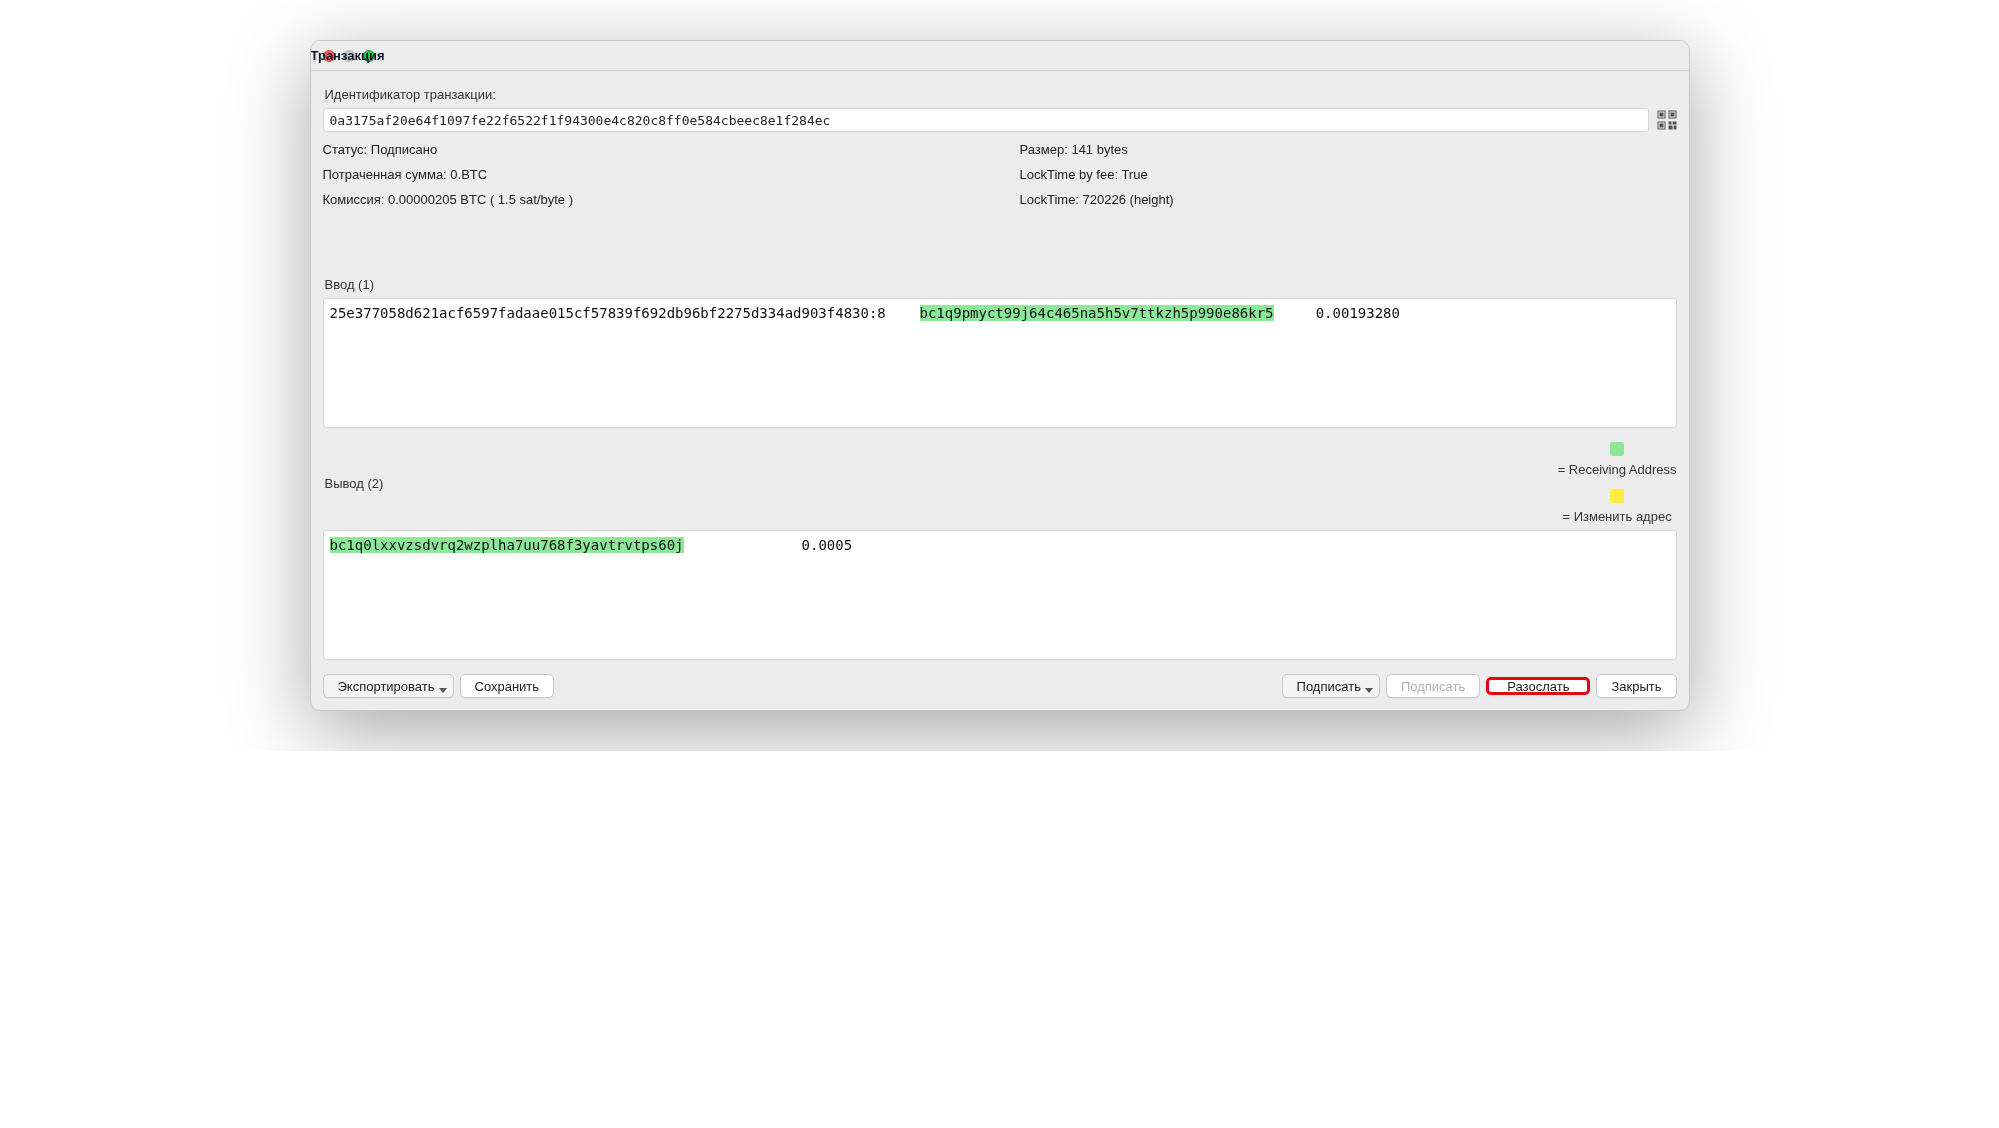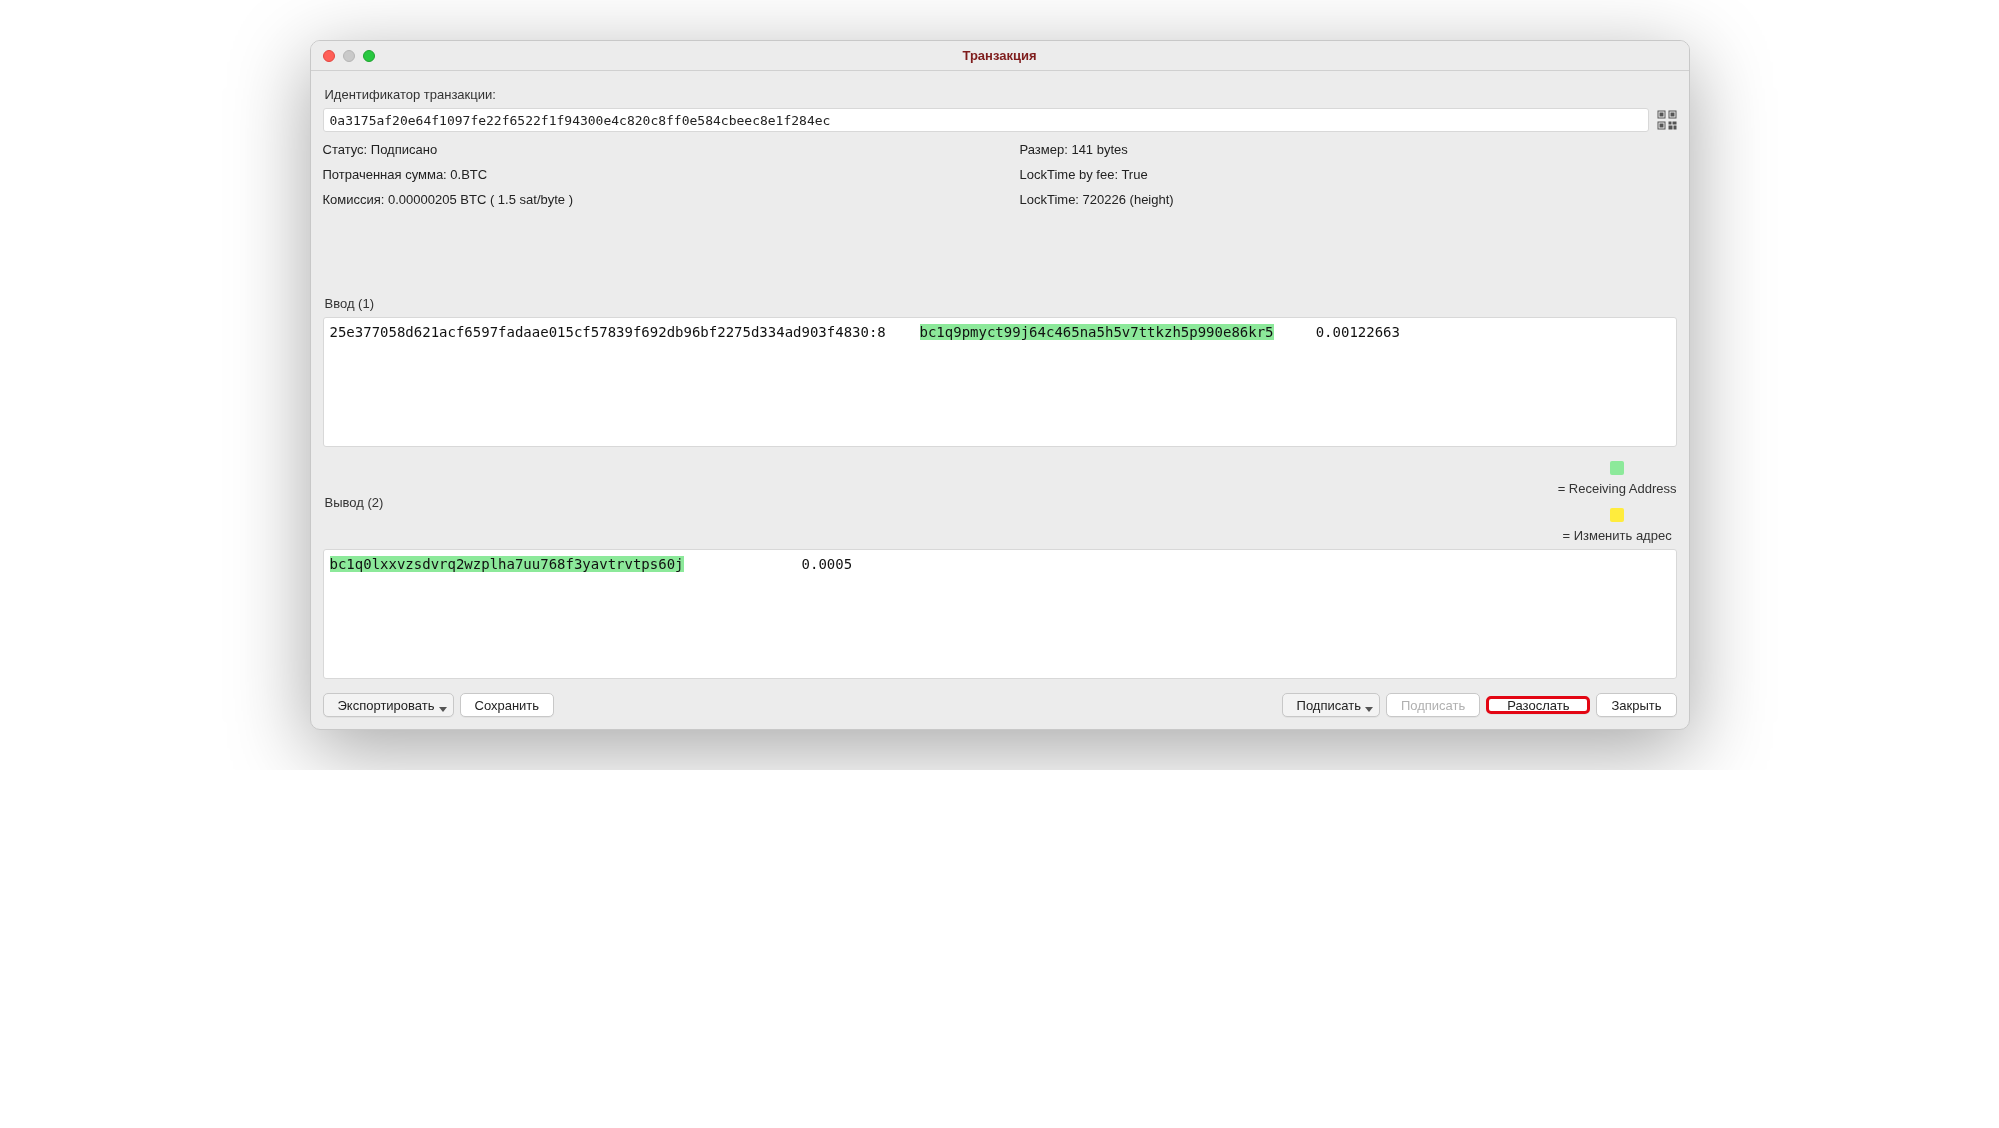--- a/index.html
+++ b/index.html
@@ -36,24 +36,23 @@
   }
   .tl {
     width: 12px; height: 12px; border-radius: 50%;
   }
   .tl.red { background: #ff5f57; border: 0.5px solid #e24640; }
   .tl.yellow { background: #c9c9c9; border: 0.5px solid #b5b5b5; }
   .tl.green { background: #28c840; border: 0.5px solid #1fa32f; }
   .title {
     position: absolute;
     left: 0; right: 0;
-    text-align: center;
     font-size: 13px;
     font-weight: 600;
-    color: #7f1d1d;
+    color: #0f172a;
   }
   .content { padding: 10px 12px 12px 12px; }
   .section-label {
     font-size: 13px;
     color: #333;
     margin: 6px 0 6px 2px;
   }
   .txid-row {
     display: flex;
     align-items: center;
@@ -72,21 +71,21 @@
     line-height: 16px;
   }
   .qr-icon {
     width: 20px; height: 20px;
     display: inline-block;
   }
   .qr-icon svg { width: 100%; height: 100%; }
   .info-grid {
     display: flex;
     margin-top: 10px;
-    margin-bottom: 89px;
+    margin-bottom: 70px;
   }
   .info-col {
     flex: 1;
     display: flex;
     flex-direction: column;
     gap: 10px;
   }
   .info-col.left { padding-right: 20px; }
   .info-col.right { padding-left: 20px; }
   .info-line { font-size: 13px; color: #222; }
@@ -216,21 +215,21 @@
       </div>
       <div class="info-col right">
         <div class="info-line">Размер: 141 bytes</div>
         <div class="info-line">LockTime by fee: True</div>
         <div class="info-line">LockTime: 720226 (height)</div>
       </div>
     </div>
 
     <div class="section-label">Ввод (1)</div>
     <div class="listbox tall" id="inputs-box">
-          <div class="row-line"><span>25e377058d621acf6597fadaae015cf57839f692db96bf2275d334ad903f4830:8</span>    <span class="hl-green">bc1q9pmyct99j64c465na5h5v7ttkzh5p990e86kr5</span>     <span>0.00122663</span></div>
+          <div class="row-line"><span>25e377058d621acf6597fadaae015cf57839f692db96bf2275d334ad903f4830:8</span>    <span class="hl-green">bc1q9pmyct99j64c465na5h5v7ttkzh5p990e86kr5</span>     <span>0.00193280</span></div>
         </div>
 
     <div class="outputs-header">
       <div class="section-label" style="margin:0">Вывод (2)</div>
       <div class="legend">
         <span class="sw green"></span>
         <span>= Receiving Address</span>
         <span style="width:10px"></span>
         <span class="sw yellow"></span>
         <span>= Изменить адрес</span>

